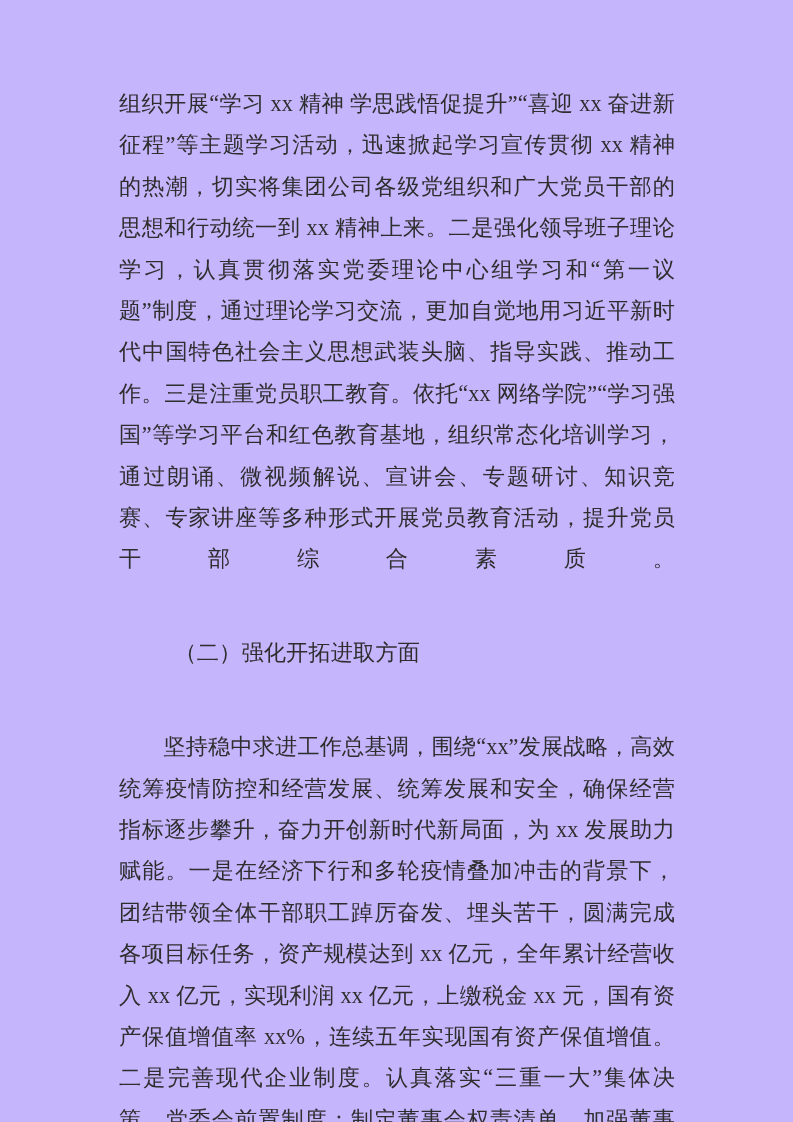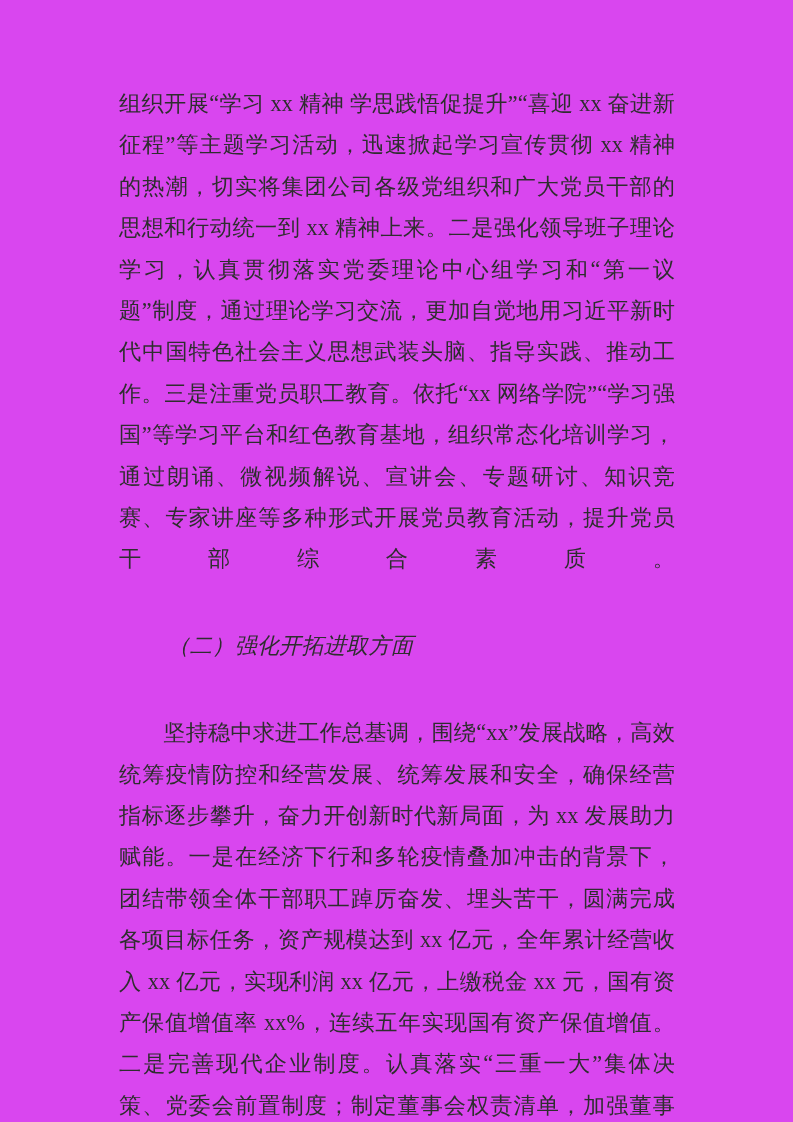--- a/index.html
+++ b/index.html
@@ -12,21 +12,21 @@
     width: 793px;
     height: 1122px;
     font-family: "Liberation Serif", "DejaVu Serif", serif;
     -webkit-font-smoothing: antialiased;
   }
 
   .page {
     position: relative;
     width: 793px;
     height: 1122px;
-    background: #d946ef;
+    background: #c4b5fd;
     box-sizing: border-box;
     overflow: hidden;
   }
 
   .content {
     position: absolute;
     left: 119px;
     top: 83px;
     width: 556px;
   }
@@ -48,28 +48,27 @@
     text-indent: 0;
   }
 
   
   .para.indent {
     text-indent: 2em;
   }
 
   
   .heading {
-    margin: 4px;
+    margin: 11px;
     font-size: 22.2px;
     line-height: 41.4px;
     color: #2e2e2e;
     text-indent: 2em;
     letter-spacing: 0.15px;
     font-weight: 400;
-    font-style: italic;
   }
 
   
   .para::after,
   .heading::after {
     content: "";
     display: inline-block;
     width: 100%;
   }
 </style>

